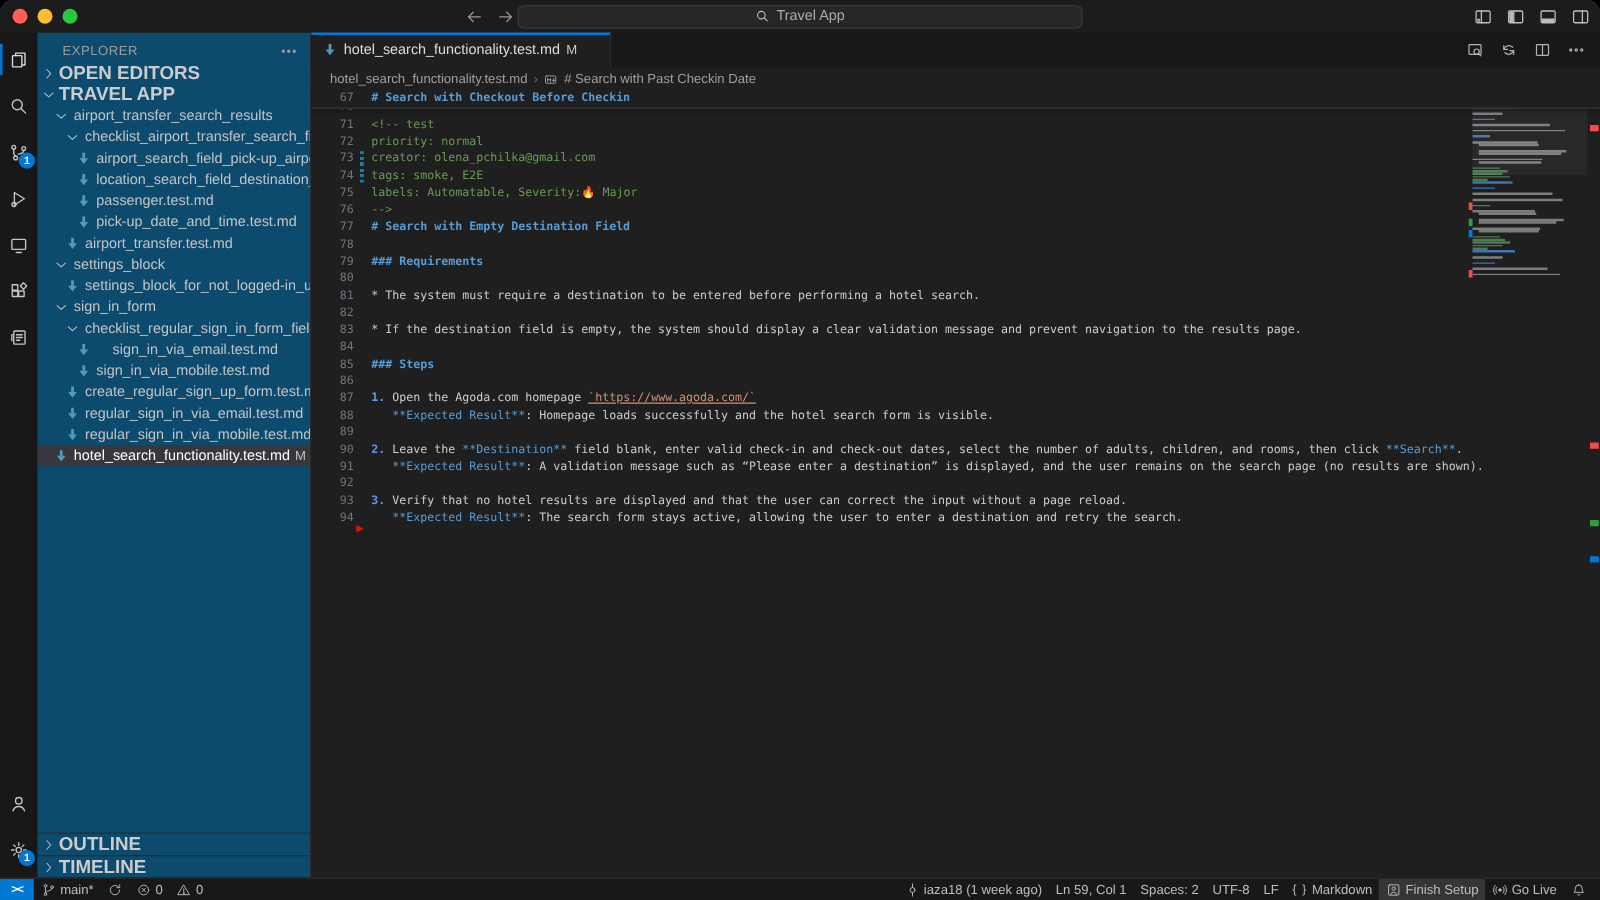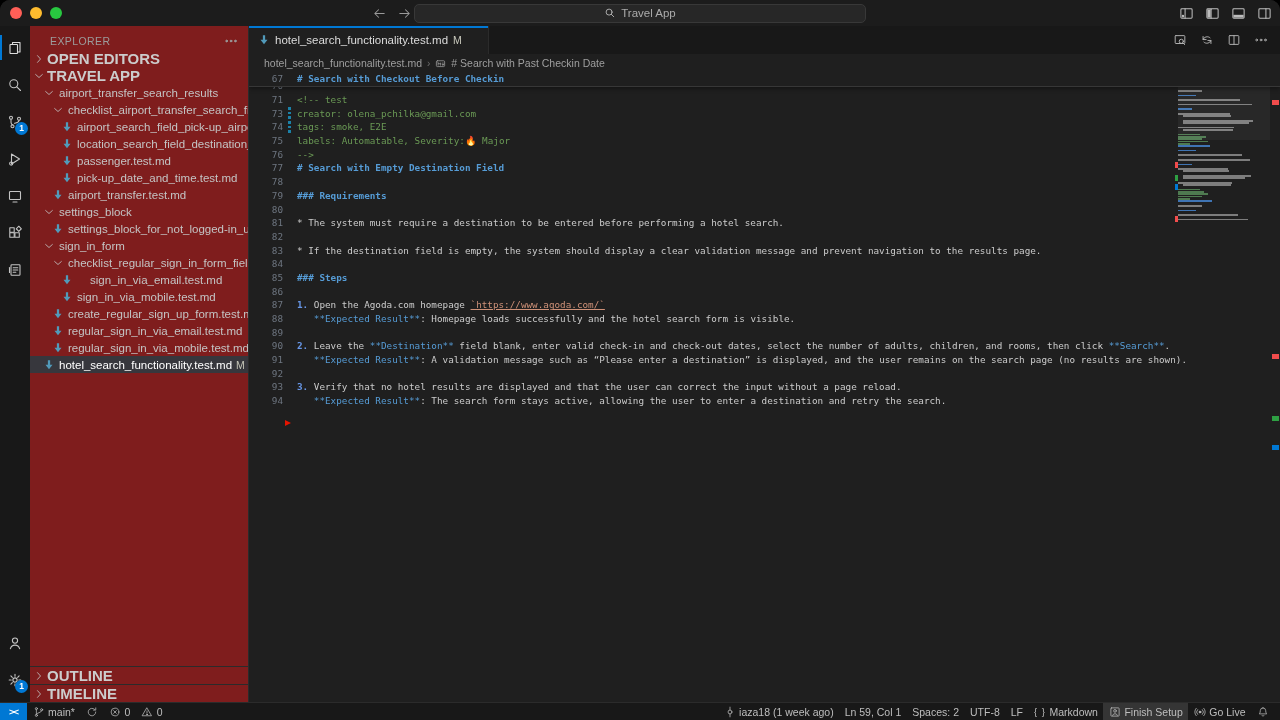--- a/index.html
+++ b/index.html
@@ -21,21 +21,21 @@
   
   .activitybar{flex:0 0 30px;background:#181818;display:flex;flex-direction:column;align-items:stretch;padding-top:3px;}
   .ab-item{height:37px;display:flex;align-items:center;justify-content:center;position:relative;}
   .ab-item svg{stroke:#818181;fill:none;stroke-width:1.1;}
   .ab-item.active svg{stroke:#dcdcdc;}
   .ab-item.active::before{content:"";position:absolute;left:0;top:6px;bottom:6px;width:2px;background:#0078d4;}
   .ab-badge{position:absolute;right:2px;bottom:5px;min-width:13px;height:13px;border-radius:8px;background:#0078d4;color:#fff;font-size:8.5px;line-height:13px;text-align:center;font-weight:bold;}
   .ab-spacer{flex:1;}
 
   
-  .sidebar{flex:0 0 218px;background:#7f1d1d;display:flex;flex-direction:column;color:#bdbdbd;overflow:hidden;}
+  .sidebar{flex:0 0 218px;background:#0c4a6e;display:flex;flex-direction:column;color:#bdbdbd;overflow:hidden;}
   .sb-header{flex:0 0 24px;display:flex;align-items:center;padding:6px 10px 0 20px;font-size:10.5px;letter-spacing:.4px;color:#9c9c9c;}
   .sb-header .more{margin-left:auto;}
   .sb-header .icon svg{stroke:#9c9c9c;}
   .sect{flex:0 0 17px;display:flex;align-items:center;gap:2px;font-size:15px;font-weight:bold;color:#cccccc;padding-left:3px;}
   .sect.bordered{border-top:1px solid #2b2b2b;}
   .tree{flex:0 0 auto;}
   .tree-row{height:17px;display:flex;align-items:center;gap:4px;font-size:11.5px;color:#c4c4c4;white-space:nowrap;overflow:hidden;cursor:default;}
   .tree-row.selected{background:#37373d;color:#ffffff;}
   .tree-row .gitm{margin-left:auto;padding-right:9px;font-size:10.5px;color:#c5c5b8;}
   .icon{display:inline-flex;align-items:center;justify-content:center;}
@@ -490,20 +490,21 @@
       </div>
       <div class="code-area" id="code-area">
         <div id="sticky" class="sticky">
             <div class="cline"><span class="gut">67</span><span class="modbar"></span><span class="ctext"><span class="tk-h"># Search with Checkout Before Checkin</span></span></div>
           </div>
         <div class="sliver" id="sliver">
             <div class="cline"><span class="gut">70</span><span class="modbar"></span><span class="ctext"></span></div>
           </div>
         <div id="code-lines">
             <div class="cline"><span class="gut">71</span><span class="modbar"></span><span class="ctext"><span class="tk-c">&lt;!-- test</span></span></div>
+            <div class="cline"><span class="gut">72</span><span class="modbar"></span><span class="ctext"><span class="tk-c">priority: normal</span></span></div>
             <div class="cline"><span class="gut">73</span><span class="modbar on"></span><span class="ctext"><span class="tk-c">creator: olena_pchilka@gmail.com</span></span></div>
             <div class="cline"><span class="gut">74</span><span class="modbar on"></span><span class="ctext"><span class="tk-c">tags: smoke, E2E</span></span></div>
             <div class="cline"><span class="gut">75</span><span class="modbar"></span><span class="ctext"><span class="tk-c">labels: Automatable, Severity:🔥 Major</span></span></div>
             <div class="cline"><span class="gut">76</span><span class="modbar"></span><span class="ctext"><span class="tk-c">--&gt;</span></span></div>
             <div class="cline"><span class="gut">77</span><span class="modbar"></span><span class="ctext"><span class="tk-h"># Search with Empty Destination Field</span></span></div>
             <div class="cline"><span class="gut">78</span><span class="modbar"></span><span class="ctext"></span></div>
             <div class="cline"><span class="gut">79</span><span class="modbar"></span><span class="ctext"><span class="tk-h">### Requirements</span></span></div>
             <div class="cline"><span class="gut">80</span><span class="modbar"></span><span class="ctext"></span></div>
             <div class="cline"><span class="gut">81</span><span class="modbar"></span><span class="ctext"><span class="tk-t">* The system must require a destination to be entered before performing a hotel search.</span></span></div>
             <div class="cline"><span class="gut">82</span><span class="modbar"></span><span class="ctext"></span></div>

